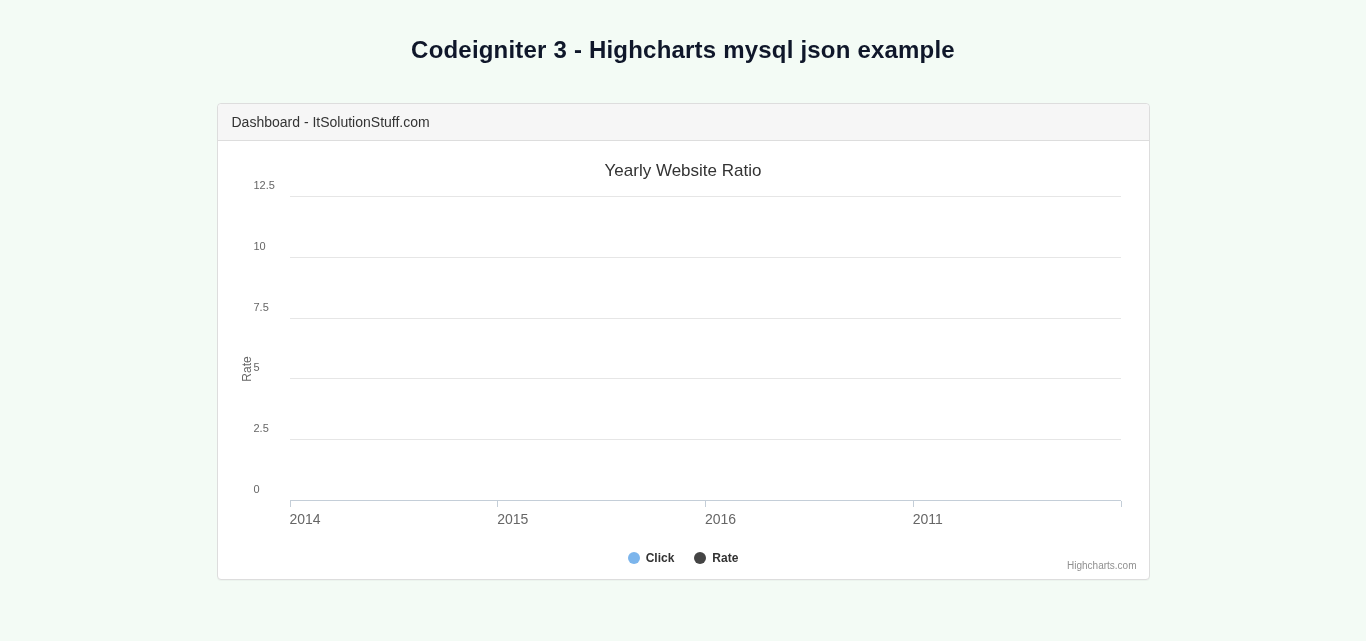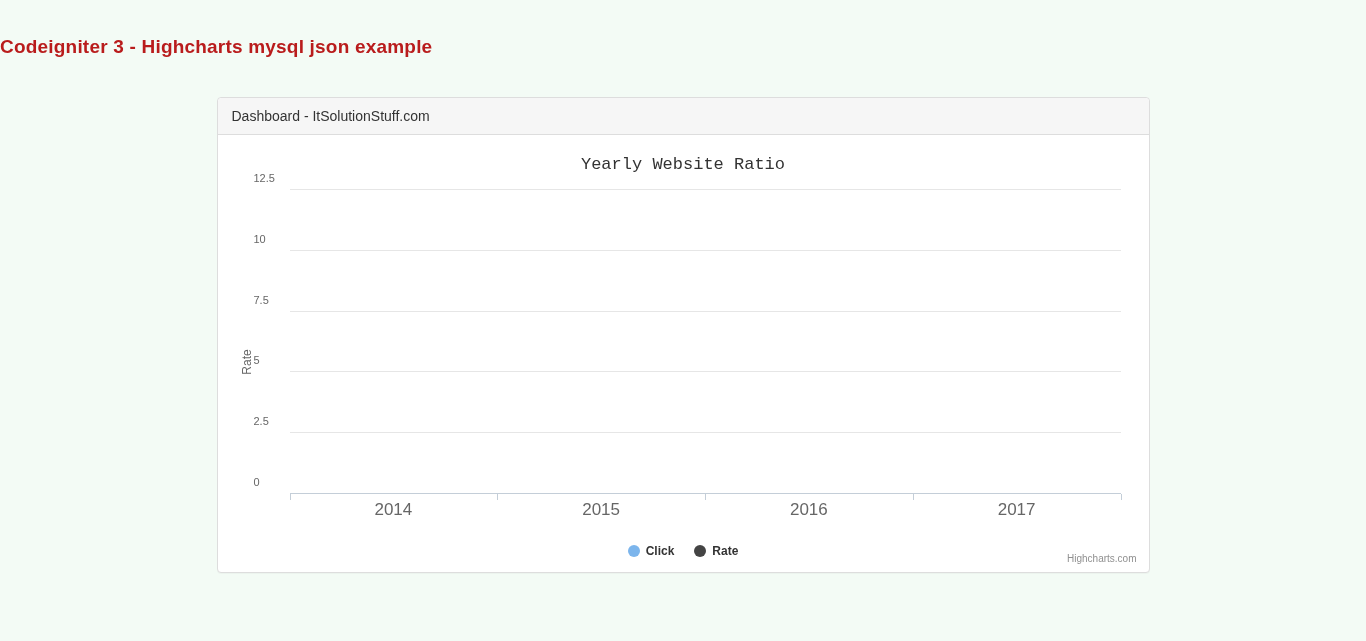--- a/index.html
+++ b/index.html
@@ -4,24 +4,24 @@
 <style>
   * { box-sizing: border-box; margin: 0; padding: 0; }
   body {
     font-family: "Helvetica Neue", Helvetica, Arial, sans-serif;
     background: #f3fbf5;
     width: 1366px;
     height: 641px;
     overflow: hidden;
   }
   .page-title {
-    text-align: left;
-    color: #b91c1c;
+    text-align: center;
+    color: #0f172a;
     font-weight: 700;
-    font-size: 19px;
+    font-size: 24px;
     padding: 36px 0 26px 0;
     letter-spacing: 0.2px;
   }
   .panel {
     width: 933px;
     margin: 13px auto;
     background: #ffffff;
     border: 1px solid #dddddd;
     border-radius: 4px;
     box-shadow: 0 1px 1px rgba(0,0,0,0.03);
@@ -36,21 +36,20 @@
   }
   .panel-body {
     padding: 0;
     position: relative;
   }
   .chart-title {
     text-align: center;
     font-size: 17px;
     color: #333333;
     padding: 20px 0 8px 0;
-    font-family: Liberation Mono, monospace;
   }
   .chart-wrap {
     position: relative;
     height: 360px;
     padding: 0 12px 0 12px;
   }
   .plot-area {
     position: absolute;
     left: 72px;
     right: 28px;
@@ -97,22 +96,22 @@
   }
   .bar {
     width: 42px;
   }
   .bar.click { background: #7cb5ec; }
   .bar.view  { background: #444444; }
   .xlabel {
     position: absolute;
     bottom: -26px;
     width: 100%;
-    text-align: center;
-    font-size: 17px;
+    text-align: left;
+    font-size: 14px;
     color: #666666;
   }
   .cat-sep {
     position: absolute;
     height: 6px;
     border-left: 1px solid #c4ced8;
     bottom: -6px;
   }
   .legend {
     display: flex;
@@ -187,21 +186,21 @@
 
         <div class="category-group" style="left:50%; width:25%;">
           <div class="bar click" title="Click: 3" style="height: 24%;"></div>
           <div class="bar view" title="View: 11" style="height: 88%;"></div>
           <div class="xlabel">2016</div>
         </div>
 
         <div class="category-group" style="left:75%; width:25%;">
           <div class="bar click" title="Click: 8" style="height: 64%;"></div>
           <div class="bar view" title="View: 9" style="height: 72%;"></div>
-          <div class="xlabel">2017</div>
+          <div class="xlabel">2011</div>
         </div>
       </div>
     </div>
 
     <div class="legend">
       <div class="legend-item">
         <span class="swatch click"></span>
         <span>Click</span>
       </div>
       <div class="legend-item">

